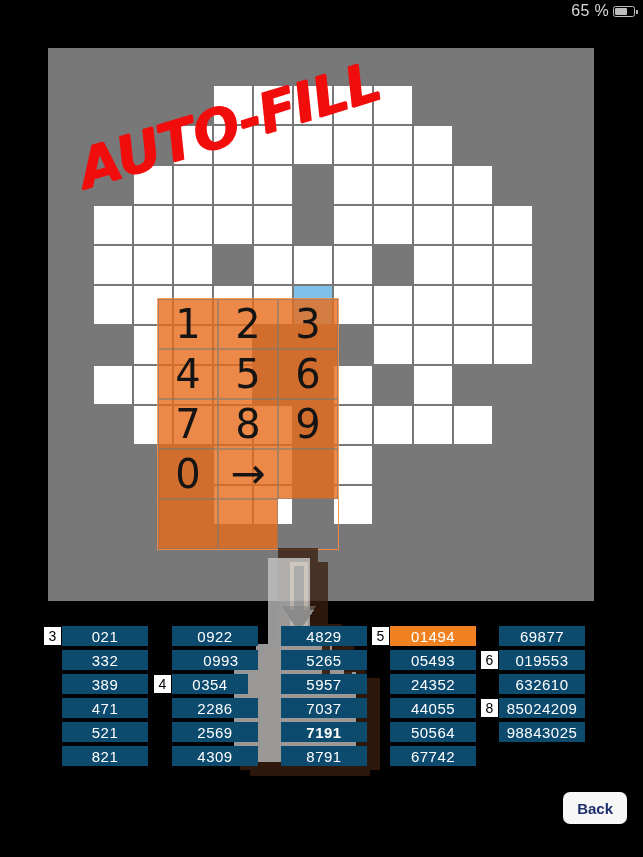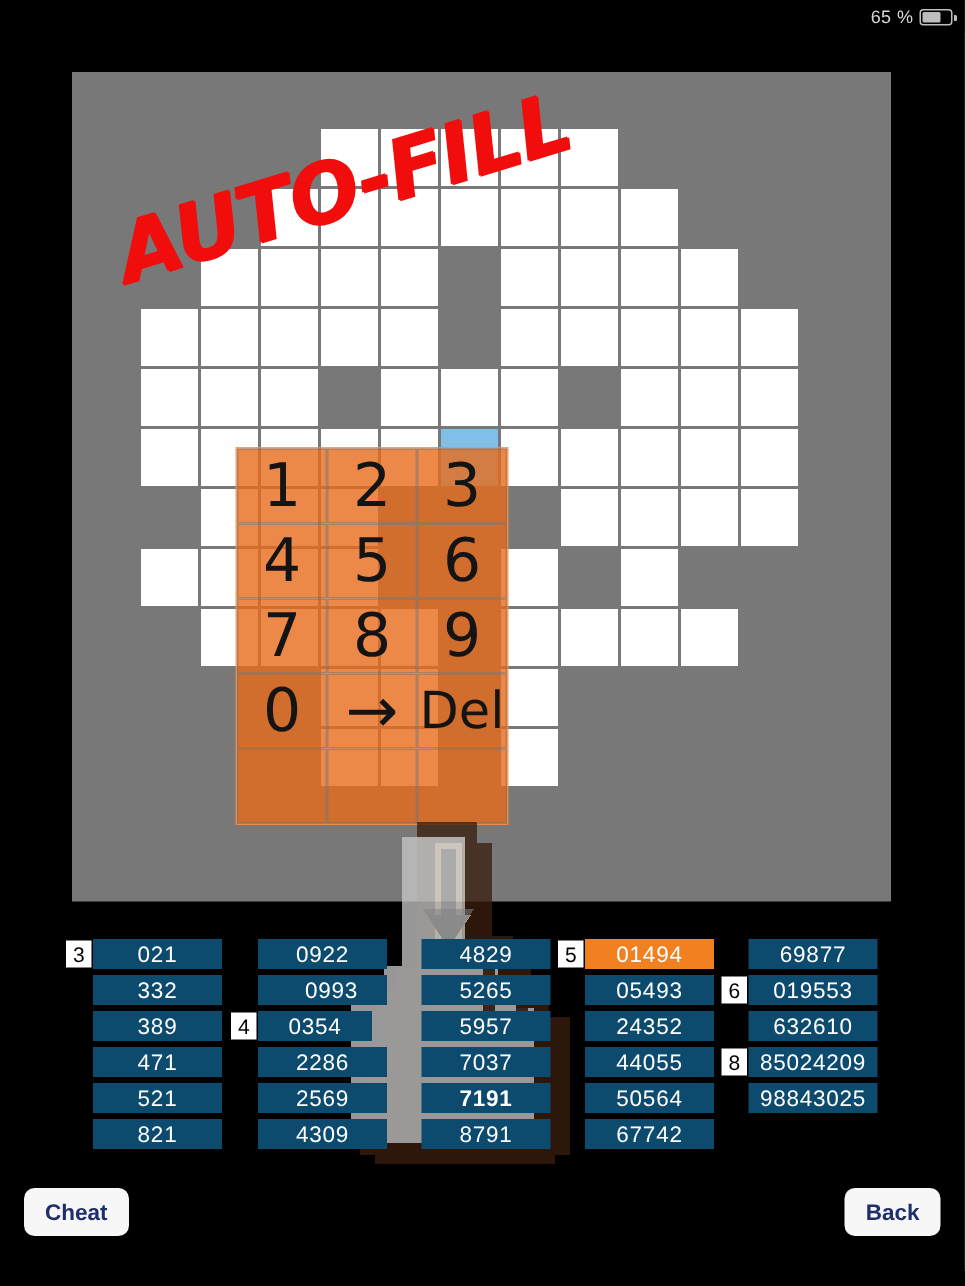--- a/index.html
+++ b/index.html
@@ -23,21 +23,21 @@
     height: 22px;
     background: #000;
     display: flex;
     align-items: center;
     justify-content: flex-end;
     padding-right: 8px;
     box-sizing: border-box;
   }
   #status-bar .battery-text {
     color: #d8d8d8;
-    font-size: 12px;
+    font-size: 16px;
     letter-spacing: 0.3px;
     margin-right: 4px;
   }
   .battery-icon {
     width: 22px;
     height: 11px;
     border: 1.3px solid #bdbdbd;
     border-radius: 2.5px;
     position: relative;
     box-sizing: border-box;
@@ -316,21 +316,20 @@
       <div class="key">2</div>
       <div class="key">3</div>
       <div class="key">4</div>
       <div class="key">5</div>
       <div class="key">6</div>
       <div class="key">7</div>
       <div class="key">8</div>
       <div class="key">9</div>
       <div class="key">0</div>
       <div class="key arrow">→</div>
-      <div class="key small">Del</div>
       <div class="key blank"></div>
       <div class="key blank"></div>
       <div class="key blank"></div>
     </div>
 
   <svg id="hand-cursor" viewBox="0 0 166 228" xmlns="http://www.w3.org/2000/svg">
     <g shape-rendering="crispEdges">
 
       <path d="M52 0 h40 v14 h10 v62 h14 v20 h12 v18 h12 v16 h14 v92 h-10 v12 h-120 v-12 h-10 v-96
                h12 v-14 h12 v-14 h14 v-98 z" fill="#3a1f0f" opacity="0.95"></path>
@@ -449,15 +448,14 @@
         <span class="badge">8</span>
         <div class="pill" style="width: 86px;">85024209</div>
       </div>
       <div class="num-row">
         <div class="pill" style="width: 86px;">98843025</div>
       </div>
     </div>
   </div>
 
 <div id="buttons">
-  <button class="btn" id="btn-cheat">Cheat</button>
   <button class="btn" id="btn-back">Back</button>
 </div>
 
 </body></html>

